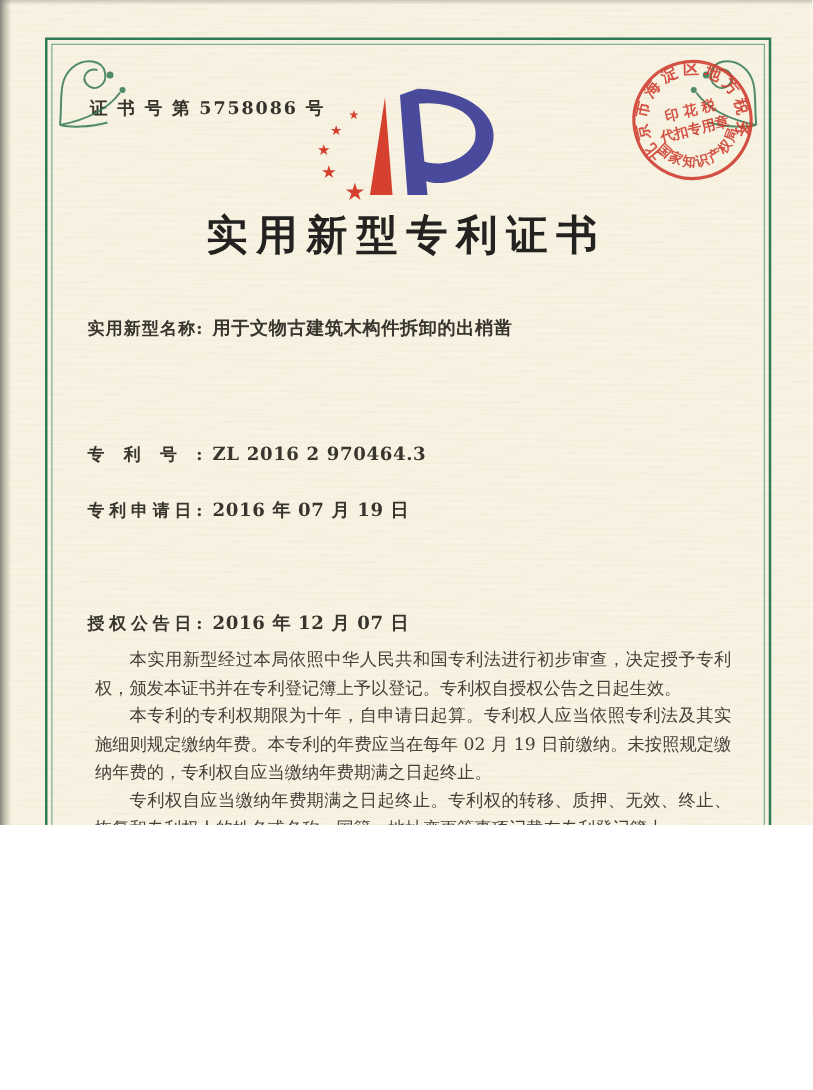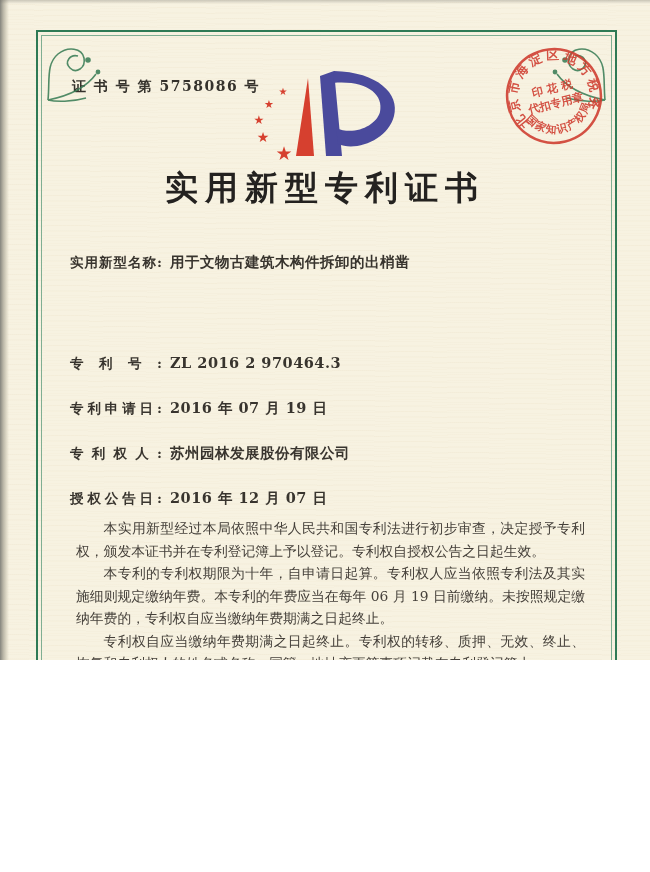--- a/index.html
+++ b/index.html
@@ -156,30 +156,27 @@
 
   <div class="field" style="top:252px">
     <span class="lbl">实用新型名称:</span><span class="val">用于文物古建筑木构件拆卸的出梢凿</span>
   </div>
   <div class="field" style="top:353px">
     <span class="lbl">专利号:</span><span class="val">ZL 2016 2 970464.3</span>
   </div>
   <div class="field" style="top:398px">
     <span class="lbl">专利申请日:</span><span class="val">2016 年 07 月 19 日</span>
   </div>
-  <div class="field" style="top:443px">
-    <span class="lbl">专利权人:</span><span class="val">苏州园林发展股份有限公司</span>
-  </div>
   <div class="field" style="top:488px">
     <span class="lbl">授权公告日:</span><span class="val">2016 年 12 月 07 日</span>
   </div>
 
   <div class="body-text">
     <p>本实用新型经过本局依照中华人民共和国专利法进行初步审查，决定授予专利权，颁发本证书并在专利登记簿上予以登记。专利权自授权公告之日起生效。</p>
-    <p>本专利的专利权期限为十年，自申请日起算。专利权人应当依照专利法及其实施细则规定缴纳年费。本专利的年费应当在每年 06 月 19 日前缴纳。未按照规定缴纳年费的，专利权自应当缴纳年费期满之日起终止。</p>
+    <p>本专利的专利权期限为十年，自申请日起算。专利权人应当依照专利法及其实施细则规定缴纳年费。本专利的年费应当在每年 02 月 19 日前缴纳。未按照规定缴纳年费的，专利权自应当缴纳年费期满之日起终止。</p>
     <p>专利权自应当缴纳年费期满之日起终止。专利权的转移、质押、无效、终止、恢复和专利权人的姓名或名称、国籍、地址变更等事项记载在专利登记簿上。</p>
   </div>
 
   <div class="band"></div>
   <div class="barcode"></div>
 
   <div class="director-title">局长</div>
   <div class="director-name">申长雨</div>
 
   <svg class="signature" viewBox="0 0 205 88">

